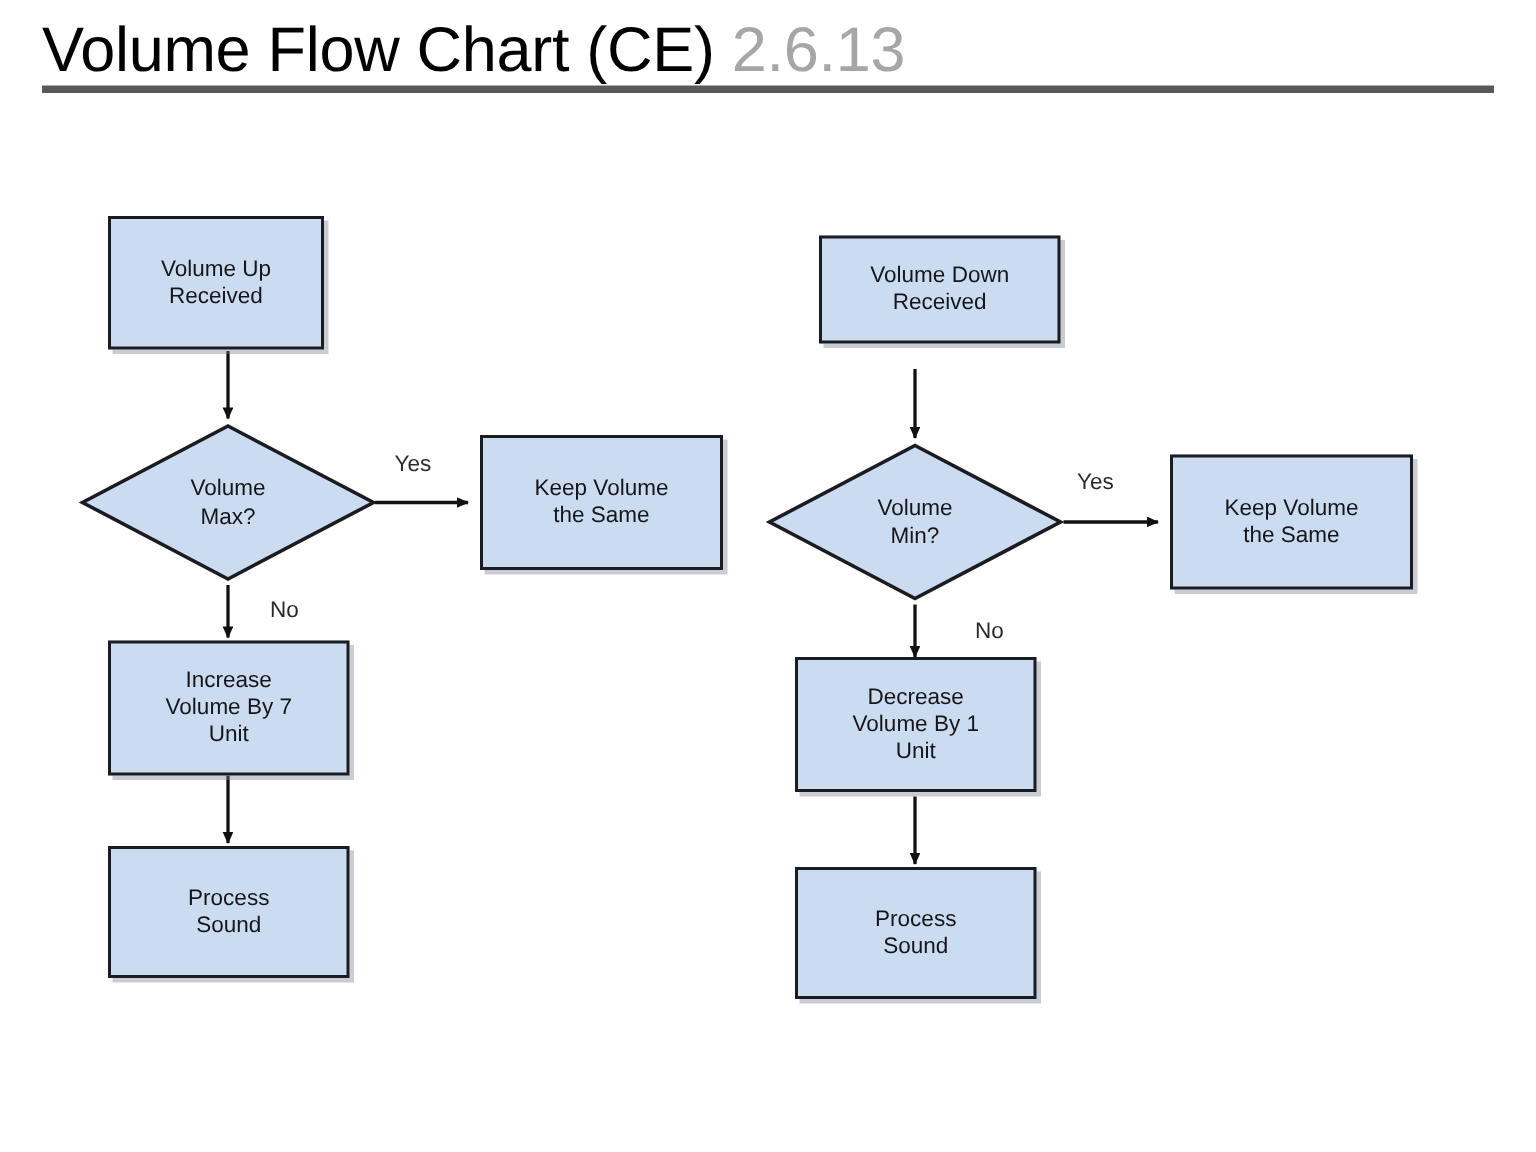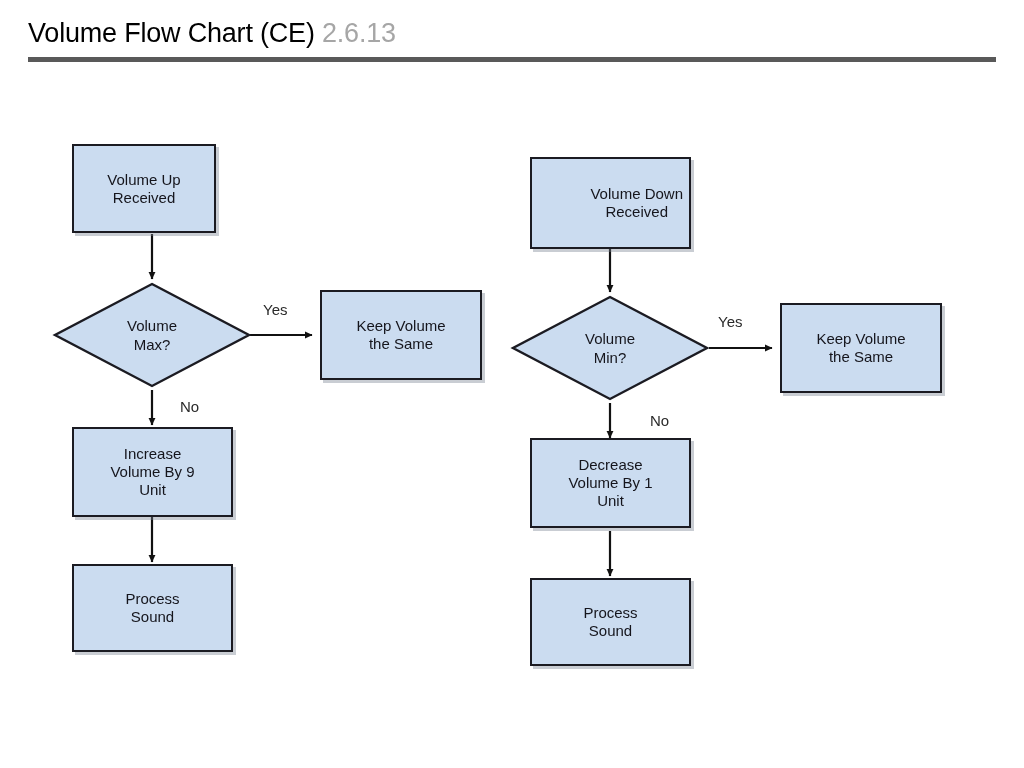--- a/index.html
+++ b/index.html
@@ -22,21 +22,21 @@
     position: absolute;
     left: 0;
     top: 0;
     width: 1024px;
     height: 68px;
   }
   #page-title {
     position: absolute;
     left: 28px;
     top: 12px;
-    font-size: 27px;
+    font-size: 42px;
     line-height: 42px;
     letter-spacing: -0.2px;
     white-space: nowrap;
     color: #000000;
   }
   #page-title .title-version {
     color: #a6a6a6;
   }
   #title-rule {
     position: absolute;
@@ -171,30 +171,30 @@
 Max?</span>
   </div>
 
   <div class="node node-process" style="left:320px; top:290px; width:162px; height:90px;">
     <span class="node-label">Keep Volume
 the Same</span>
   </div>
 
   <div class="node node-process" style="left:72px; top:427px; width:161px; height:90px;">
     <span class="node-label">Increase
-Volume By 9
+Volume By 7
 Unit</span>
   </div>
 
   <div class="node node-process" style="left:72px; top:564px; width:161px; height:88px;">
     <span class="node-label">Process
 Sound</span>
   </div>
 
-  <div class="node node-process" style="left:530px; top:157px; width:161px; height:92px;justify-content:flex-end;">
+  <div class="node node-process" style="left:546px; top:157px; width:161px; height:72px;">
     <span class="node-label">Volume Down
 Received</span>
   </div>
 
   <div class="node node-decision" style="left:510px; top:294px; width:200px; height:108px;">
     <svg width="200" height="108" viewBox="0 0 200 108" xmlns="http://www.w3.org/2000/svg">
       <polygon points="100,3 197,54 100,105 3,54" fill="#cbdcf0" stroke="#1b1b22" stroke-width="2.4"></polygon>
     </svg>
     <span class="node-label">Volume
 Min?</span>

